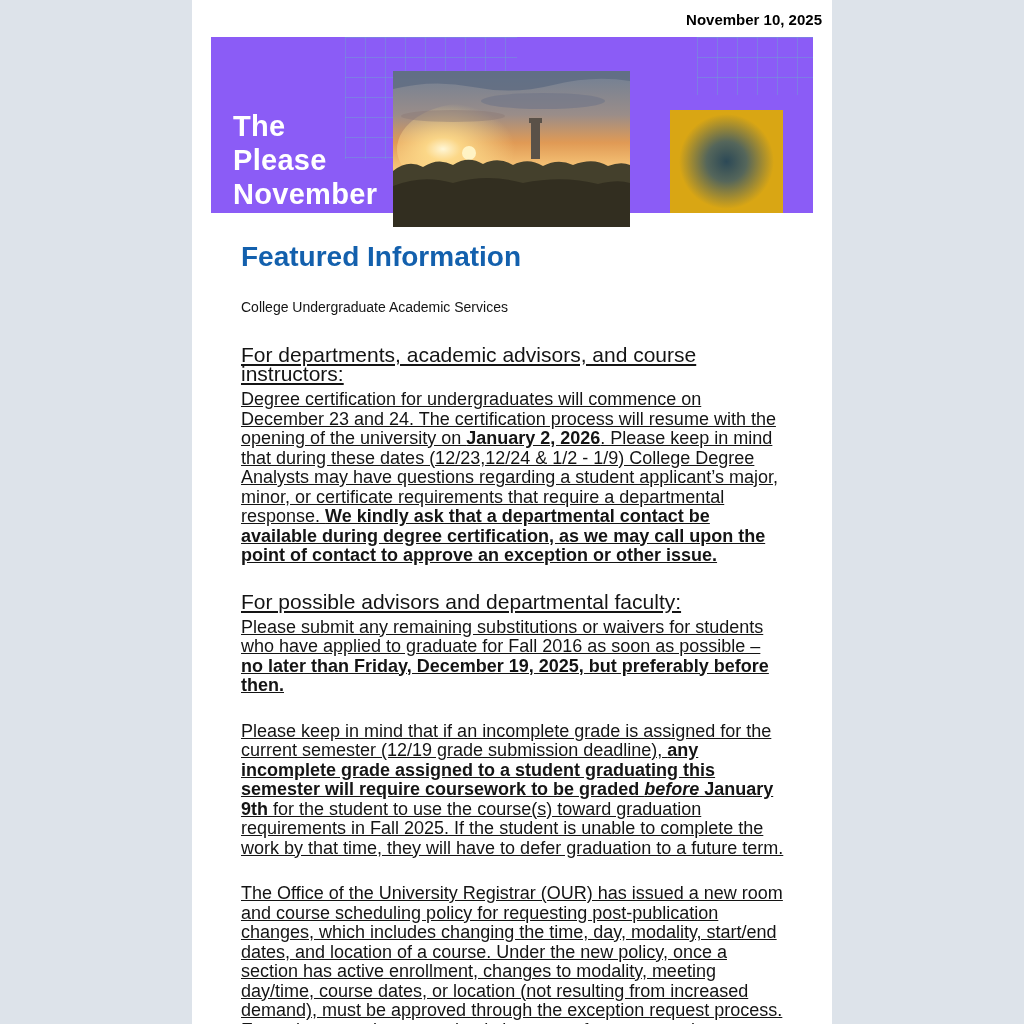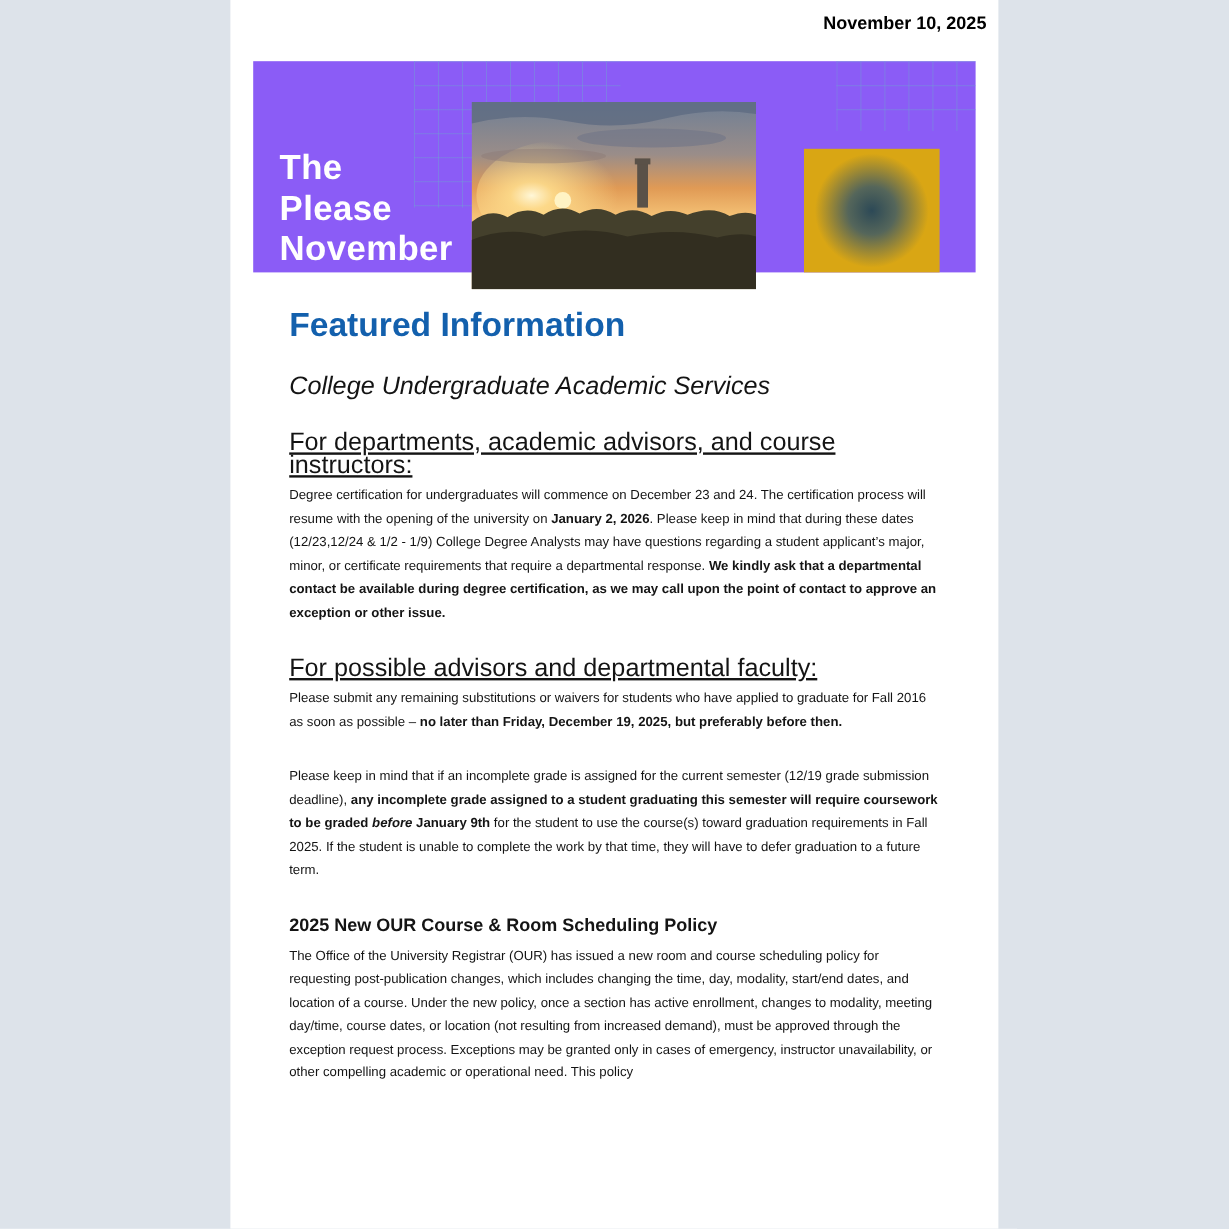--- a/index.html
+++ b/index.html
@@ -8,21 +8,21 @@
     background:#dde3ea;
     font-family:"Liberation Sans", sans-serif;
     color:#141414;
   }
   .email-body {
     width:640px; height:1024px; margin:0 auto;
     background:#ffffff; overflow:hidden;
   }
   .date-row {
     text-align:right; font-size:15px; font-weight:700;
-    padding:11px 10px 23px 0; color:#000;
+    padding:11px 10px 9px 0; color:#000;
   }
   .banner {
     position:relative; height:176px; margin:0 19px;
     background:#8b5cf6;
   }
   .grid {
     position:absolute;
     background-image:
       linear-gradient(rgba(110,160,210,0.45) 1px, transparent 1px),
       linear-gradient(90deg, rgba(110,160,210,0.45) 1px, transparent 1px);
@@ -46,23 +46,23 @@
   .banner-photo {
     position:absolute; left:182px; top:34px; width:237px; height:156px;
   }
   .banner-photo svg { display:block; width:100%; height:100%; }
   .content { padding:28px 48px 0 49px; }
   h1.featured {
     color:#1360ad; font-size:28px; font-weight:700;
     line-height:32px; margin:0 0 25px;
   }
   .sec-title { font-size:15px; font-weight:700; line-height:19px; margin:0 0 7px; }
-  .sec-subtitle { font-size:21px; font-style:italic; line-height:19px; margin:0 0 28px; }
+  .sec-subtitle { font-size:14px; line-height:19px; margin:0 0 28px; }
   .sub-heading { font-size:21px; text-decoration:underline; line-height:19px; margin:0 0 7px; }
-  p.body-text { font-size:11px; line-height:19.5px; margin:0 0 26px; }
+  p.body-text { font-size:18px; line-height:19.5px; margin:0 0 26px;text-decoration:underline; }
   .policy { margin-top:18px; }
 </style>
 </head>
 <body>
 
 <div class="email-body">
 
   <div class="date-row">November 10, 2025</div>
 
   <div class="banner">
@@ -116,18 +116,17 @@
       <p class="sub-heading">For departments, academic advisors, and course instructors:</p>
       <p class="body-text"><span>Degree certification for undergraduates will commence on December 23 and 24. The certification process will resume with the opening of the university on </span><span style="font-weight: 700;">January 2, 2026</span><span>. Please keep in mind that during these dates (12/23,12/24 &amp; 1/2 - 1/9) College Degree Analysts may have questions regarding a student applicant’s major, minor, or certificate requirements that require a departmental response. </span><span style="font-weight: 700;">We kindly ask that a departmental contact be available during degree certification, as we may call upon the point of contact to approve an exception or other issue.</span></p>
 
       <p class="sub-heading">For possible advisors and departmental faculty:</p>
       <p class="body-text"><span>Please submit any remaining substitutions or waivers for students who have applied to graduate for Fall 2016 as soon as possible – </span><span style="font-weight: 700;">no later than Friday, December 19, 2025, but preferably before then.</span></p>
 
       <p class="body-text"><span>Please keep in mind that if an incomplete grade is assigned for the current semester (12/19 grade submission deadline), </span><span style="font-weight: 700;">any incomplete grade assigned to a student graduating this semester will require coursework to be graded </span><span style="font-weight: 700; font-style: italic;">before</span><span style="font-weight: 700;"> January 9th</span><span> for the student to use the course(s) toward graduation requirements in Fall 2025. If the student is unable to complete the work by that time, they will have to defer graduation to a future term.</span></p>
     </div>
 
     <div class="policy">
-      <p class="sec-title">2025 New OUR Course &amp; Room Scheduling Policy</p>
       <p class="body-text"><span>The Office of the University Registrar (OUR) has issued a new room and course scheduling policy for requesting post-publication changes, which includes changing the time, day, modality, start/end dates, and location of a course. Under the new policy, once a section has active enrollment, changes to modality, meeting day/time, course dates, or location (not resulting from increased demand), must be approved through the exception request process. Exceptions may be granted only in cases of emergency, instructor unavailability, or other compelling academic or operational need. This policy</span></p>
     </div>
 
   </div>
 </div>
 
 </body></html>

